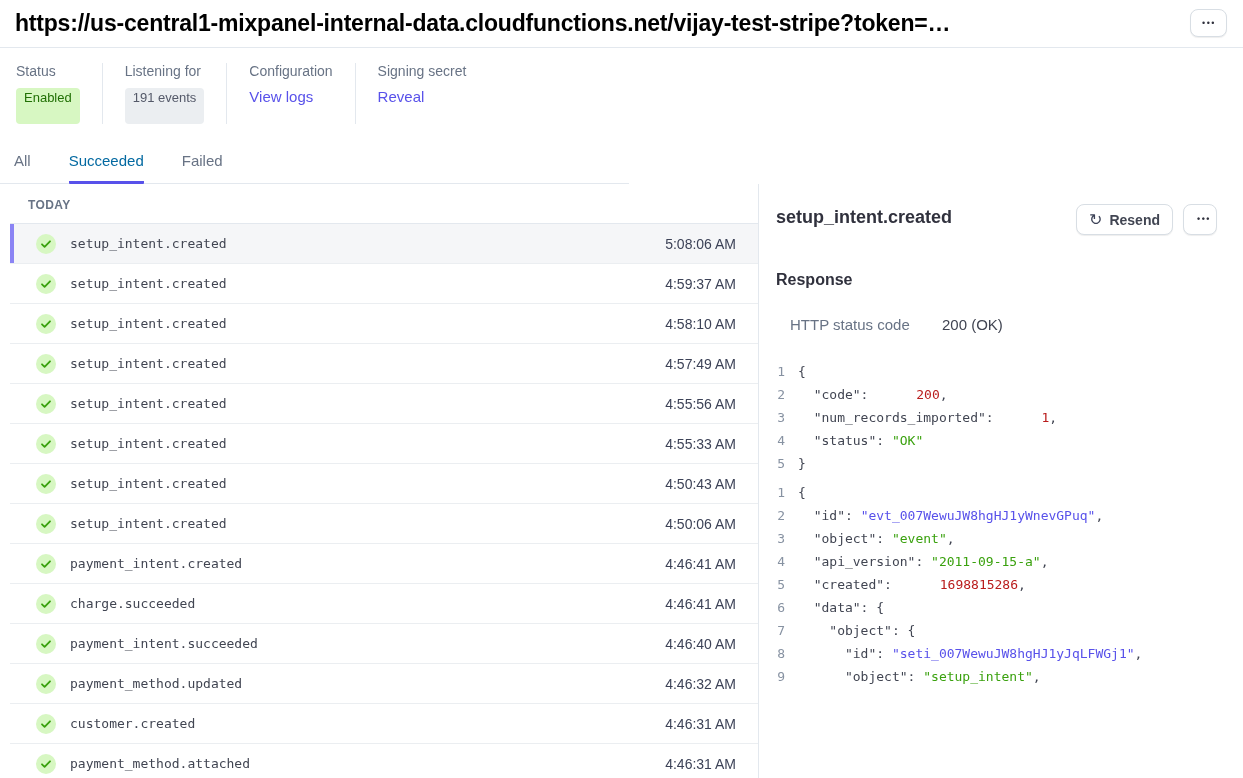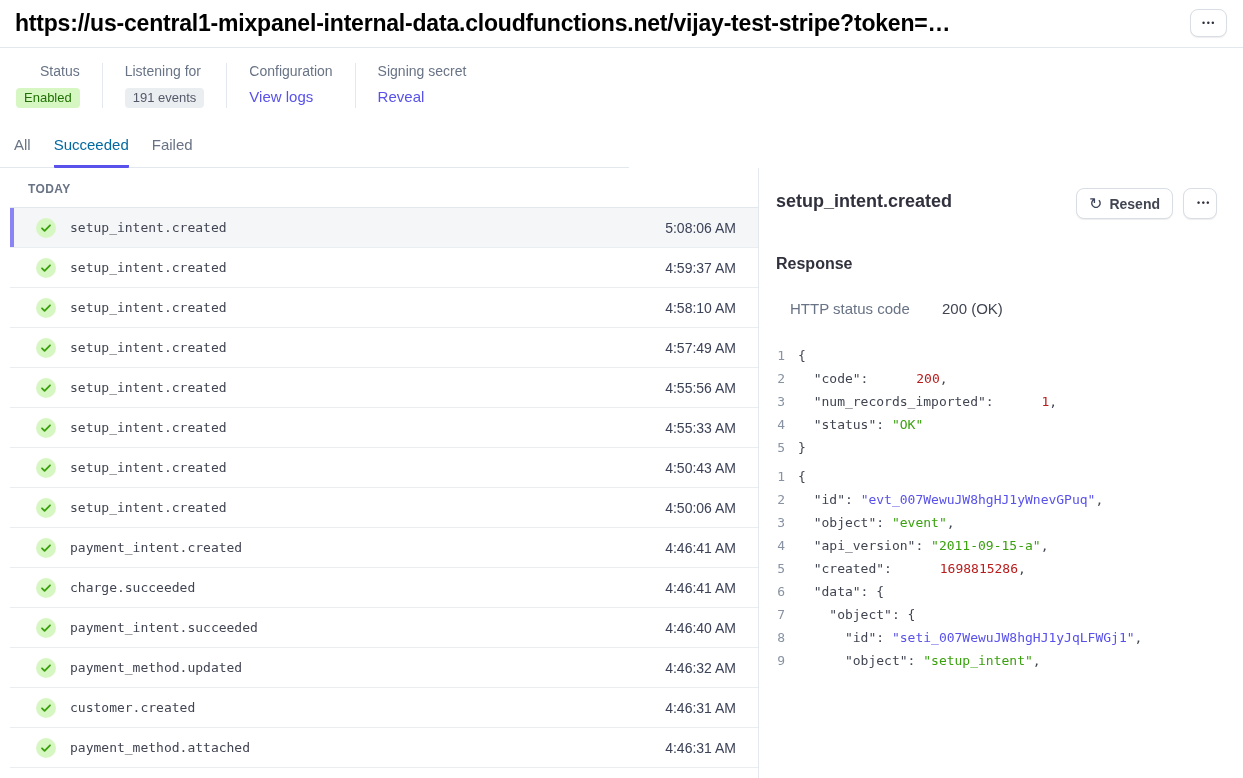--- a/index.html
+++ b/index.html
@@ -14,34 +14,34 @@
     white-space:nowrap; overflow:hidden; }
   .icon-btn { display:inline-flex; align-items:center; justify-content:center;
     background:#fff; border:1px solid #d8dee4; border-radius:8px;
     box-shadow:0 1px 1px rgba(0,0,0,.07); cursor:pointer; }
   .hdr-more { width:37px; height:28px; margin-left:14px; flex:none; }
   .dots { font-size:9px; letter-spacing:1.5px; color:#30313d; line-height:1; padding-left:1px; }
 
   
   .meta-row { display:flex; padding:15px 0 16px 16px; flex:none; }
   .meta-col { padding:0 22px; }
-  .meta-col:first-child { padding-left:0;text-align:right; }
+  .meta-col:first-child { padding-left:0; }
   .meta-col + .meta-col { border-left:1px solid #e3e8ee; }
   .meta-label { font-size:14px; color:#687385; margin-bottom:9px; }
-  .badge { display:inline-block; font-size:13px; font-weight:500; padding:2px 8px 3px; border-radius:4px; }
+  .badge { display:inline-block; font-size:13px; font-weight:500; padding:2px 8px 19px; border-radius:4px; }
   .badge.green { background:#d7f7c2; color:#217005; }
   .badge.gray  { background:#ebeef1; color:#545969; }
   .link { font-size:15px; color:#5851ea; text-decoration:none; cursor:pointer; }
   .info-chip { display:inline-flex; align-items:center; justify-content:center;
     width:15px; height:15px; border-radius:4px; background:#687488; color:#fff;
     font-size:10px; font-weight:700; margin-left:6px; vertical-align:-2px;
     font-family:"Liberation Serif", serif; cursor:pointer; }
 
   
-  .tabs { display:flex; gap:23px; padding:12px 0 0 14px; width:629px;
+  .tabs { display:flex; gap:38px; padding:12px 0 0 14px; width:629px;
     border-bottom:1px solid #e3e8ee; flex:none; }
   .tab { font-size:15px; color:#687385; padding-bottom:12px; cursor:pointer;
     border-bottom:3px solid transparent; margin-bottom:-1px; }
   .tab.active { color:#0369a1; border-bottom-color:#5851ea; border-radius:1px; }
 
   
   .content { display:flex; flex:1; min-height:0; }
   .event-list { width:759px; flex:none; border-right:1px solid #e3e8ee; padding-left:10px; }
   .section-label { font-size:12px; font-weight:600; letter-spacing:.4px; color:#687385;
     padding:14px 0 11px 18px; border-bottom:1px solid #e3e8ee; }

